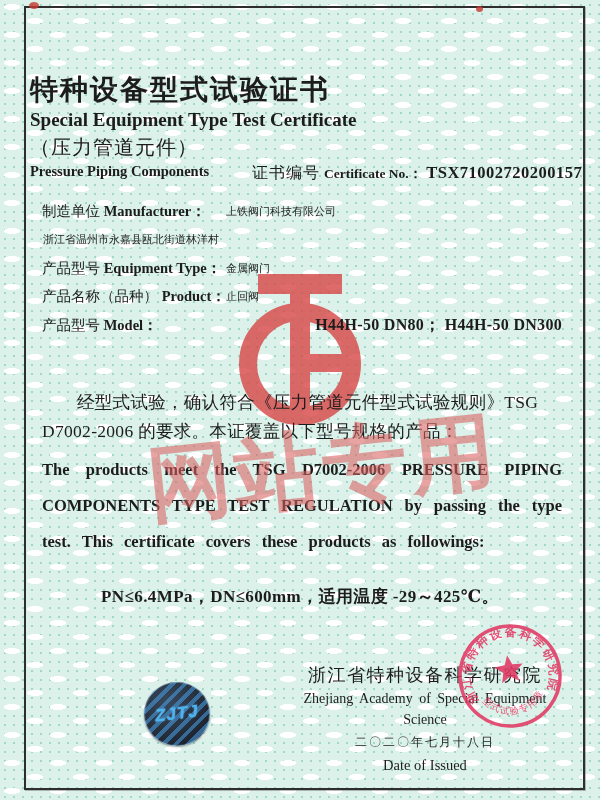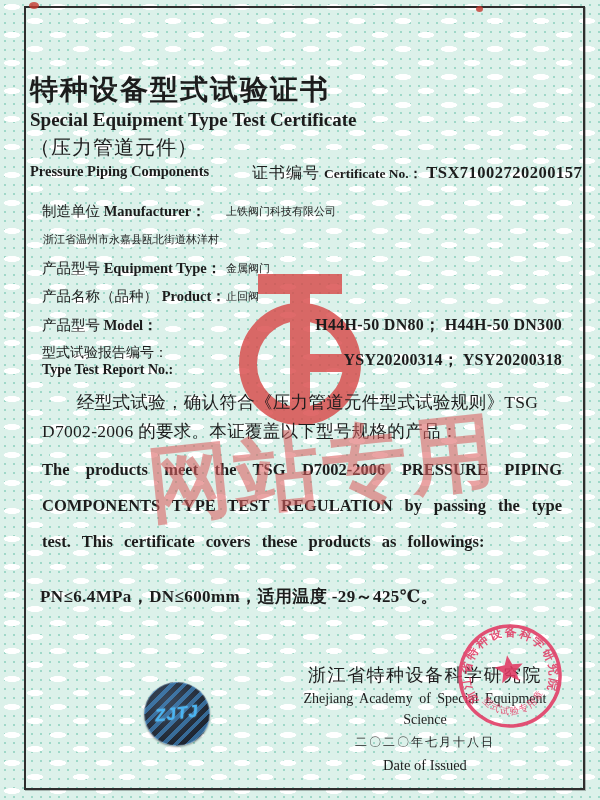--- a/index.html
+++ b/index.html
@@ -42,21 +42,21 @@
   .flabel .en{font-weight:bold;}
   .flabel.stack{line-height:17px;font-size:14px;}
   .fvalue{font-size:11px;padding-left:1px;white-space:nowrap;}
   .fvalue.bold{font-weight:bold;font-size:16px;letter-spacing:.3px;text-align:right;}
 
   
   .para-cn{position:absolute;left:42px;top:388px;width:522px;font-size:17.5px;
     line-height:29px;text-indent:2em;letter-spacing:.3px;z-index:2;}
   .para-en{position:absolute;left:42px;top:452px;width:520px;font-size:16.5px;font-weight:bold;
     line-height:36px;text-align:justify;word-spacing:7px;z-index:2;}
-  .spec-line{position:absolute;left:40px;top:585px;width:520px;
+  .spec-line{position:absolute;left:40px;top:585px;width:520px;text-align:center;
     font-size:17px;font-weight:bold;letter-spacing:.4px;z-index:2;}
 
   
   .footer{position:absolute;left:280px;top:662px;width:290px;text-align:center;z-index:2;}
   .issuer-cn{font-size:18px;letter-spacing:1.5px;line-height:26px;}
   .issuer-en{font-size:14px;line-height:21px;word-spacing:3px;}
   .issue-date{font-size:12px;letter-spacing:2px;line-height:24px;}
   .date-label{font-size:14.5px;line-height:22px;}
 
   
@@ -127,27 +127,20 @@
       <div class="fvalue">金属阀门</div>
     </div>
     <div class="field-row">
       <div class="flabel"><span>产品名称（品种）</span> <span class="en">Product：</span></div>
       <div class="fvalue">止回阀</div>
     </div>
     <div class="field-row">
       <div class="flabel"><span>产品型号</span> <span class="en">Model：</span></div>
       <div class="fvalue bold">H44H-50 DN80； H44H-50 DN300</div>
     </div>
-    <div class="field-row tall">
-      <div class="flabel stack">
-        <div>型式试验报告编号：</div>
-        <div class="en">Type Test Report No.:</div>
-      </div>
-      <div class="fvalue bold">YSY20200314； YSY20200318</div>
-    </div>
   </div>
 
   <div class="para-cn">经型式试验，确认符合《压力管道元件型式试验规则》TSG D7002-2006 的要求。本证覆盖以下型号规格的产品：</div>
   <div class="para-en">The products meet the TSG D7002-2006 PRESSURE PIPING COMPONENTS TYPE TEST REGULATION by passing the type test. This certificate covers these products as followings:</div>
   <div class="spec-line">PN≤6.4MPa，DN≤600mm，适用温度 -29～425℃。</div>
 
   <div class="site-wm">网站专用</div>
 
   <div class="footer">
     <div class="issuer-cn">浙江省特种设备科学研究院</div>

